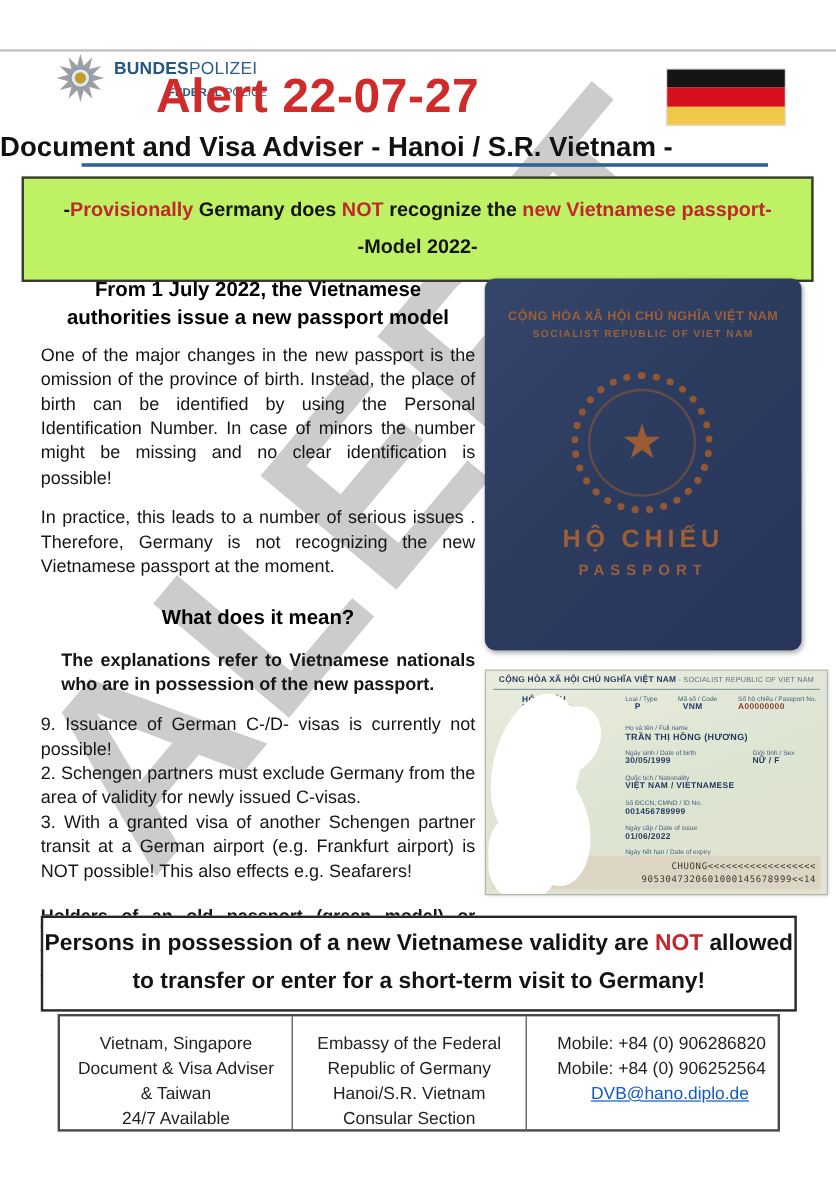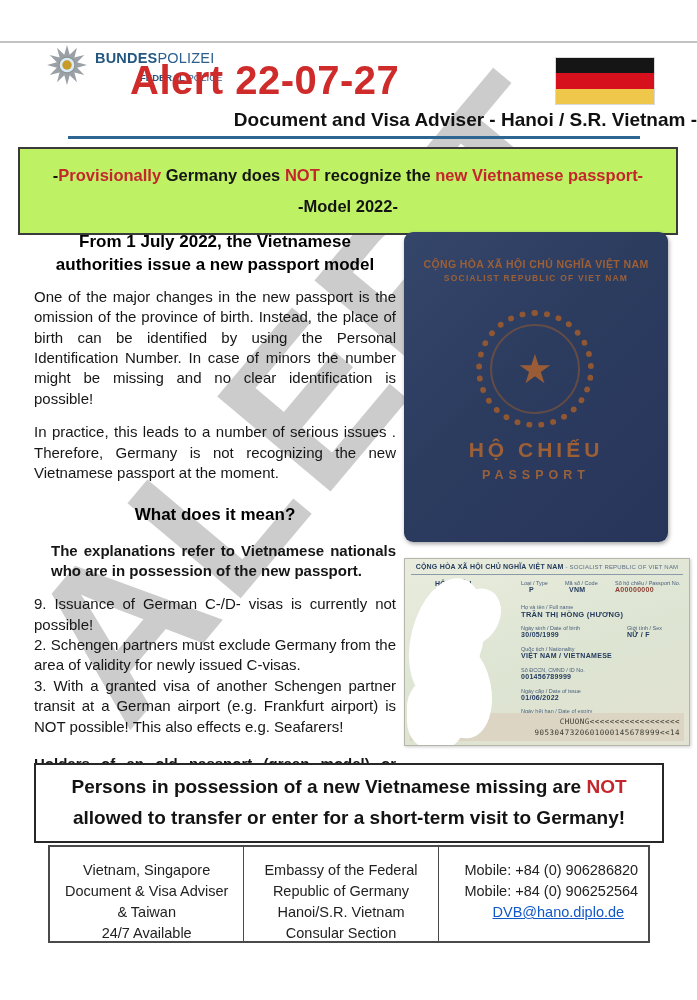--- a/index.html
+++ b/index.html
@@ -19,21 +19,21 @@
   .logo svg{display:block;}
   .logo-text{padding-top:5px;line-height:1.1;}
   .logo-name{font-size:14.5px;color:#2c5f8e;letter-spacing:.2px;}
   .logo-name b{color:#235782;}
   .logo-sub{font-size:9.5px;color:#2c5f8e;margin-top:2px;}
   .logo-sub b{color:#235782;padding-left:45px;}
   .title{left:130px;top:58px;width:320px;text-align:left;font-size:40px;font-weight:700;
          color:#cf2b2b;letter-spacing:.5px;}
   .flag{left:556px;top:58px;width:98px;height:46px;box-shadow:0 0 0 1px rgba(0,0,0,.15);}
   .flag div{height:33.33%;}
-  .subtitle{left:0;top:109px;width:697px;text-align:right;font-size:19px;font-weight:700;color:#111;}
+  .subtitle{left:0;top:109px;width:697px;text-align:left;font-size:23px;font-weight:700;color:#111;}
   .header-rule{left:68px;top:136px;width:572px;height:2.5px;background:#2f6593;}
 
   
   .alert-box{left:18px;top:147px;width:656px;height:73px;background:#bef264;border:2px solid #3a3a3a;
              text-align:center;padding-top:11px;box-sizing:content-box;}
   .alert-box p{margin:0;font-size:16.5px;font-weight:700;line-height:1.9;color:#141414;}
   .red{color:#c5262c;}
 
   
   .left-col{left:34px;top:231px;width:362px;font-size:15px;line-height:1.36;color:#161616;}
@@ -217,21 +217,21 @@
       </div>
 
       <div class="blob" style="left:6px;top:18px;width:72px;height:125px;transform:rotate(14deg);"></div>
       <div class="blob" style="left:24px;top:80px;width:62px;height:100px;transform:rotate(-12deg);"></div>
       <div class="blob" style="left:48px;top:28px;width:46px;height:60px;transform:rotate(30deg);"></div>
       <div class="blob" style="left:2px;top:120px;width:58px;height:70px;border-radius:40%;"></div>
     </div>
   </div>
 
   <div class="layer bottom-box">
-    <p><span>Persons in possession of a new Vietnamese missing are </span><span class="red">NOT</span><span> allowed to transfer or enter for a short-term visit to Germany!</span></p>
+    <p><span>Persons in possession of a new Vietnamese validity are </span><span class="red">NOT</span><span> allowed to transfer or enter for a short-term visit to Germany!</span></p>
   </div>
 
   <div class="layer footer">
     <div class="fcell">
       <div>Vietnam, Singapore</div>
       <div>Document &amp; Visa Adviser</div>
       <div>&amp; Taiwan</div>
       <div>24/7 Available</div>
     </div>
     <div class="fcell">

